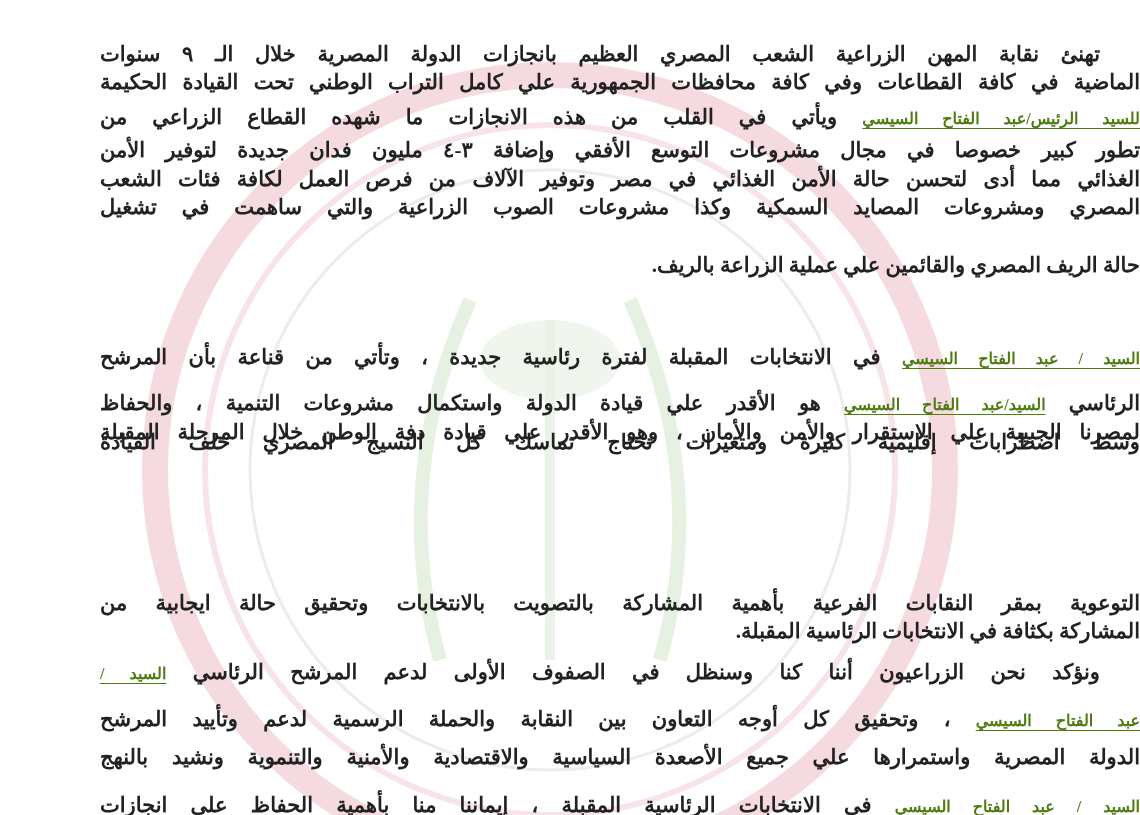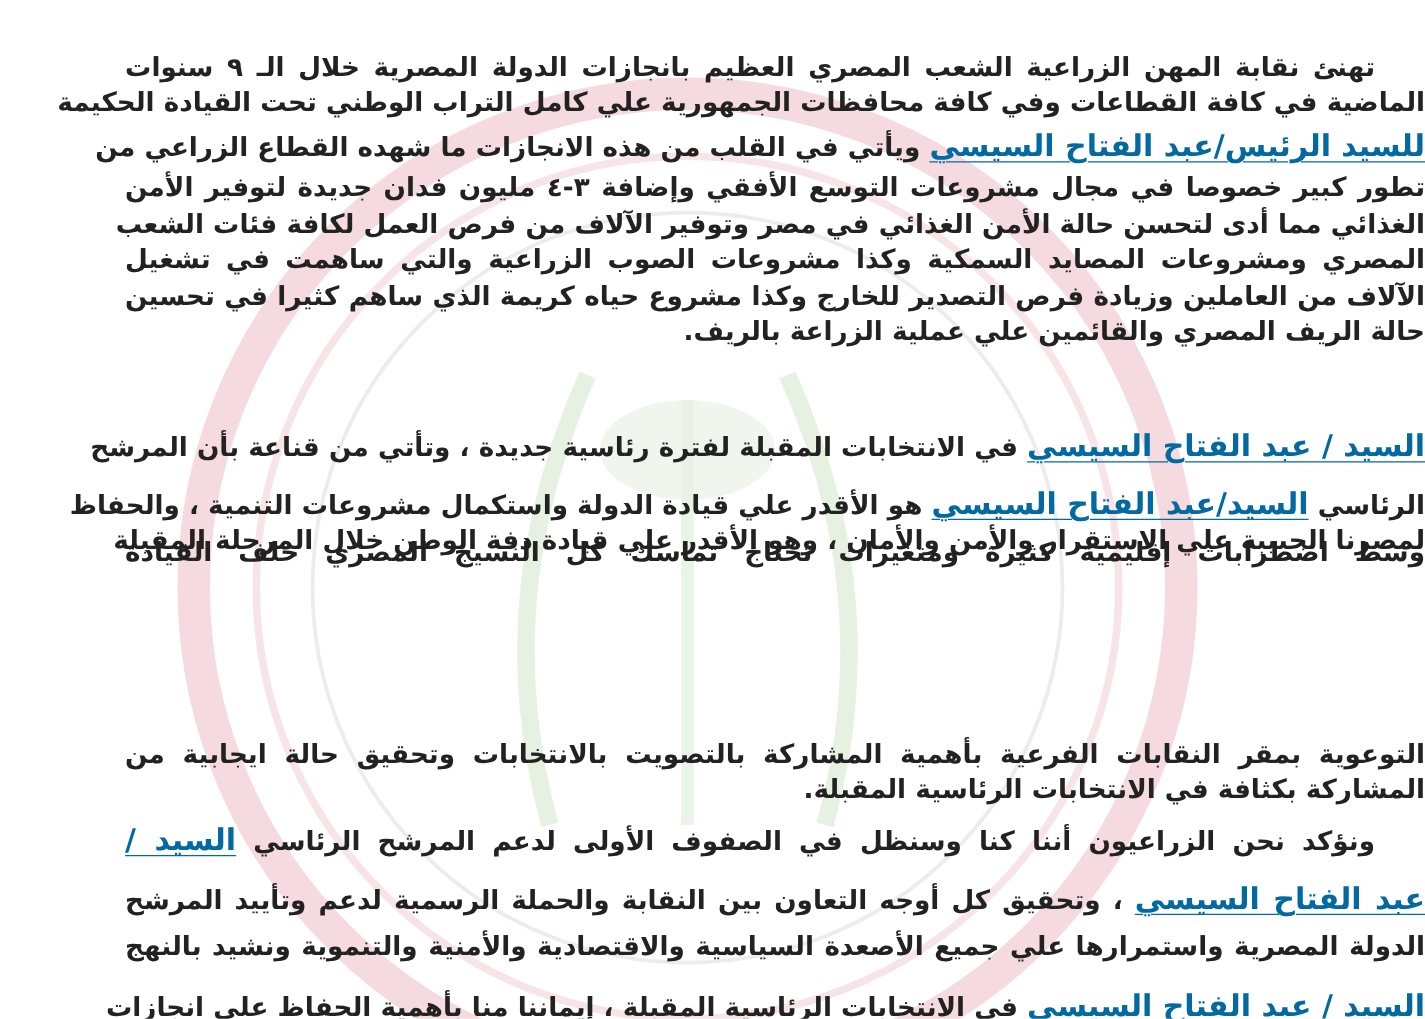--- a/index.html
+++ b/index.html
@@ -34,43 +34,44 @@
     z-index: 1;
   }
   .page {
     position: absolute;
     left: 100px;
     right: 0;
     top: 0;
     bottom: 0;
     direction: rtl;
     z-index: 1;
+    font-family: Liberation Serif, serif;
   }
   .line {
     position: absolute;
     right: 0;
     left: 0;
     height: 34px;
     line-height: 34px;
     font-size: 21px;
     font-weight: bold;
     white-space: nowrap;
     text-align: justify;
     text-align-last: justify;
     color: #222;
   }
   .line.indent { padding-right: 40px; }
   .line.short { text-align-last: right; }
   .line .b {
     font-weight: 900;
-    color: #0369a1;
+    color: #4d7c0f;
     text-decoration: underline;
     text-decoration-thickness: 1px;
     text-underline-offset: 4px;
-    font-size: 24px;
+    font-size: 16px;
   }
 </style>
 </head>
 <body>
 
 <svg class="watermark" viewBox="0 0 820 820">
   <circle cx="410" cy="410" r="395" fill="none" stroke="#f1cdd6" stroke-width="26" opacity="0.75"></circle>
   <circle cx="410" cy="410" r="345" fill="none" stroke="#f3d9df" stroke-width="6" opacity="0.7"></circle>
   <circle cx="410" cy="410" r="300" fill="none" stroke="#e7e7e7" stroke-width="3" opacity="0.8"></circle>
   <path d="M300 600 Q250 420 330 240" fill="none" stroke="#dcebd6" stroke-width="14" opacity="0.7"></path>
@@ -83,21 +84,20 @@
   
 </div>
 
 <div class="page" id="page">
     <div class="line indent" style="top: 37px;"><span>تهنئ نقابة المهن الزراعية الشعب المصري العظيم بانجازات الدولة المصرية خلال الـ ٩ سنوات</span></div>
     <div class="line" style="top: 65px;"><span>الماضية في كافة القطاعات وفي كافة محافظات الجمهورية علي كامل التراب الوطني تحت القيادة الحكيمة</span></div>
     <div class="line" style="top: 100px;"><span class="b">للسيد الرئيس/عبد الفتاح السيسي</span><span> ويأتي في القلب من هذه الانجازات ما شهده القطاع الزراعي من</span></div>
     <div class="line" style="top: 133px;"><span>تطور كبير خصوصا في مجال مشروعات التوسع الأفقي وإضافة ٣-٤ مليون فدان جديدة لتوفير الأمن</span></div>
     <div class="line" style="top: 162px;"><span>الغذائي مما أدى لتحسن حالة الأمن الغذائي في مصر وتوفير الآلاف من فرص العمل لكافة فئات الشعب</span></div>
     <div class="line" style="top: 190px;"><span>المصري ومشروعات المصايد السمكية وكذا مشروعات الصوب الزراعية والتي ساهمت في تشغيل</span></div>
-    <div class="line" style="top: 220px;"><span>الآلاف من العاملين وزيادة فرص التصدير للخارج وكذا مشروع حياه كريمة الذي ساهم كثيرا في تحسين</span></div>
     <div class="line short" style="top: 248px;"><span>حالة الريف المصري والقائمين علي عملية الزراعة بالريف.</span></div>
     <div class="line" style="top: 340px;"><span class="b">السيد / عبد الفتاح السيسي</span><span> في الانتخابات المقبلة لفترة رئاسية جديدة ، وتأتي من قناعة بأن المرشح</span></div>
     <div class="line" style="top: 386px;"><span>الرئاسي </span><span class="b">السيد/عبد الفتاح السيسي</span><span> هو الأقدر علي قيادة الدولة واستكمال مشروعات التنمية ، والحفاظ</span></div>
     <div class="line" style="top: 415px;"><span>لمصرنا الحبيبة علي الاستقرار والأمن والأمان ، وهو الأقدر علي قيادة دفة الوطن خلال المرحلة المقبلة</span></div>
     <div class="line" style="top: 425px;"><span>وسط اضطرابات إقليمية كثيرة ومتغيرات تحتاج تماسك كل النسيج المصري خلف القيادة</span></div>
     <div class="line" style="top: 586px;"><span>التوعوية بمقر النقابات الفرعية بأهمية المشاركة بالتصويت بالانتخابات وتحقيق حالة ايجابية من</span></div>
     <div class="line short" style="top: 614px;"><span>المشاركة بكثافة في الانتخابات الرئاسية المقبلة.</span></div>
     <div class="line indent" style="top: 655px;"><span>ونؤكد نحن الزراعيون أننا كنا وسنظل في الصفوف الأولى لدعم المرشح الرئاسي </span><span class="b">السيد /</span></div>
     <div class="line" style="top: 702px;"><span class="b">عبد الفتاح السيسي</span><span> ، وتحقيق كل أوجه التعاون بين النقابة والحملة الرسمية لدعم وتأييد المرشح</span></div>
     <div class="line" style="top: 752px; margin-top: 36px;"><span class="b">السيد / عبد الفتاح السيسي</span><span> في الانتخابات الرئاسية المقبلة ، إيماننا منا بأهمية الحفاظ علي انجازات</span></div>

